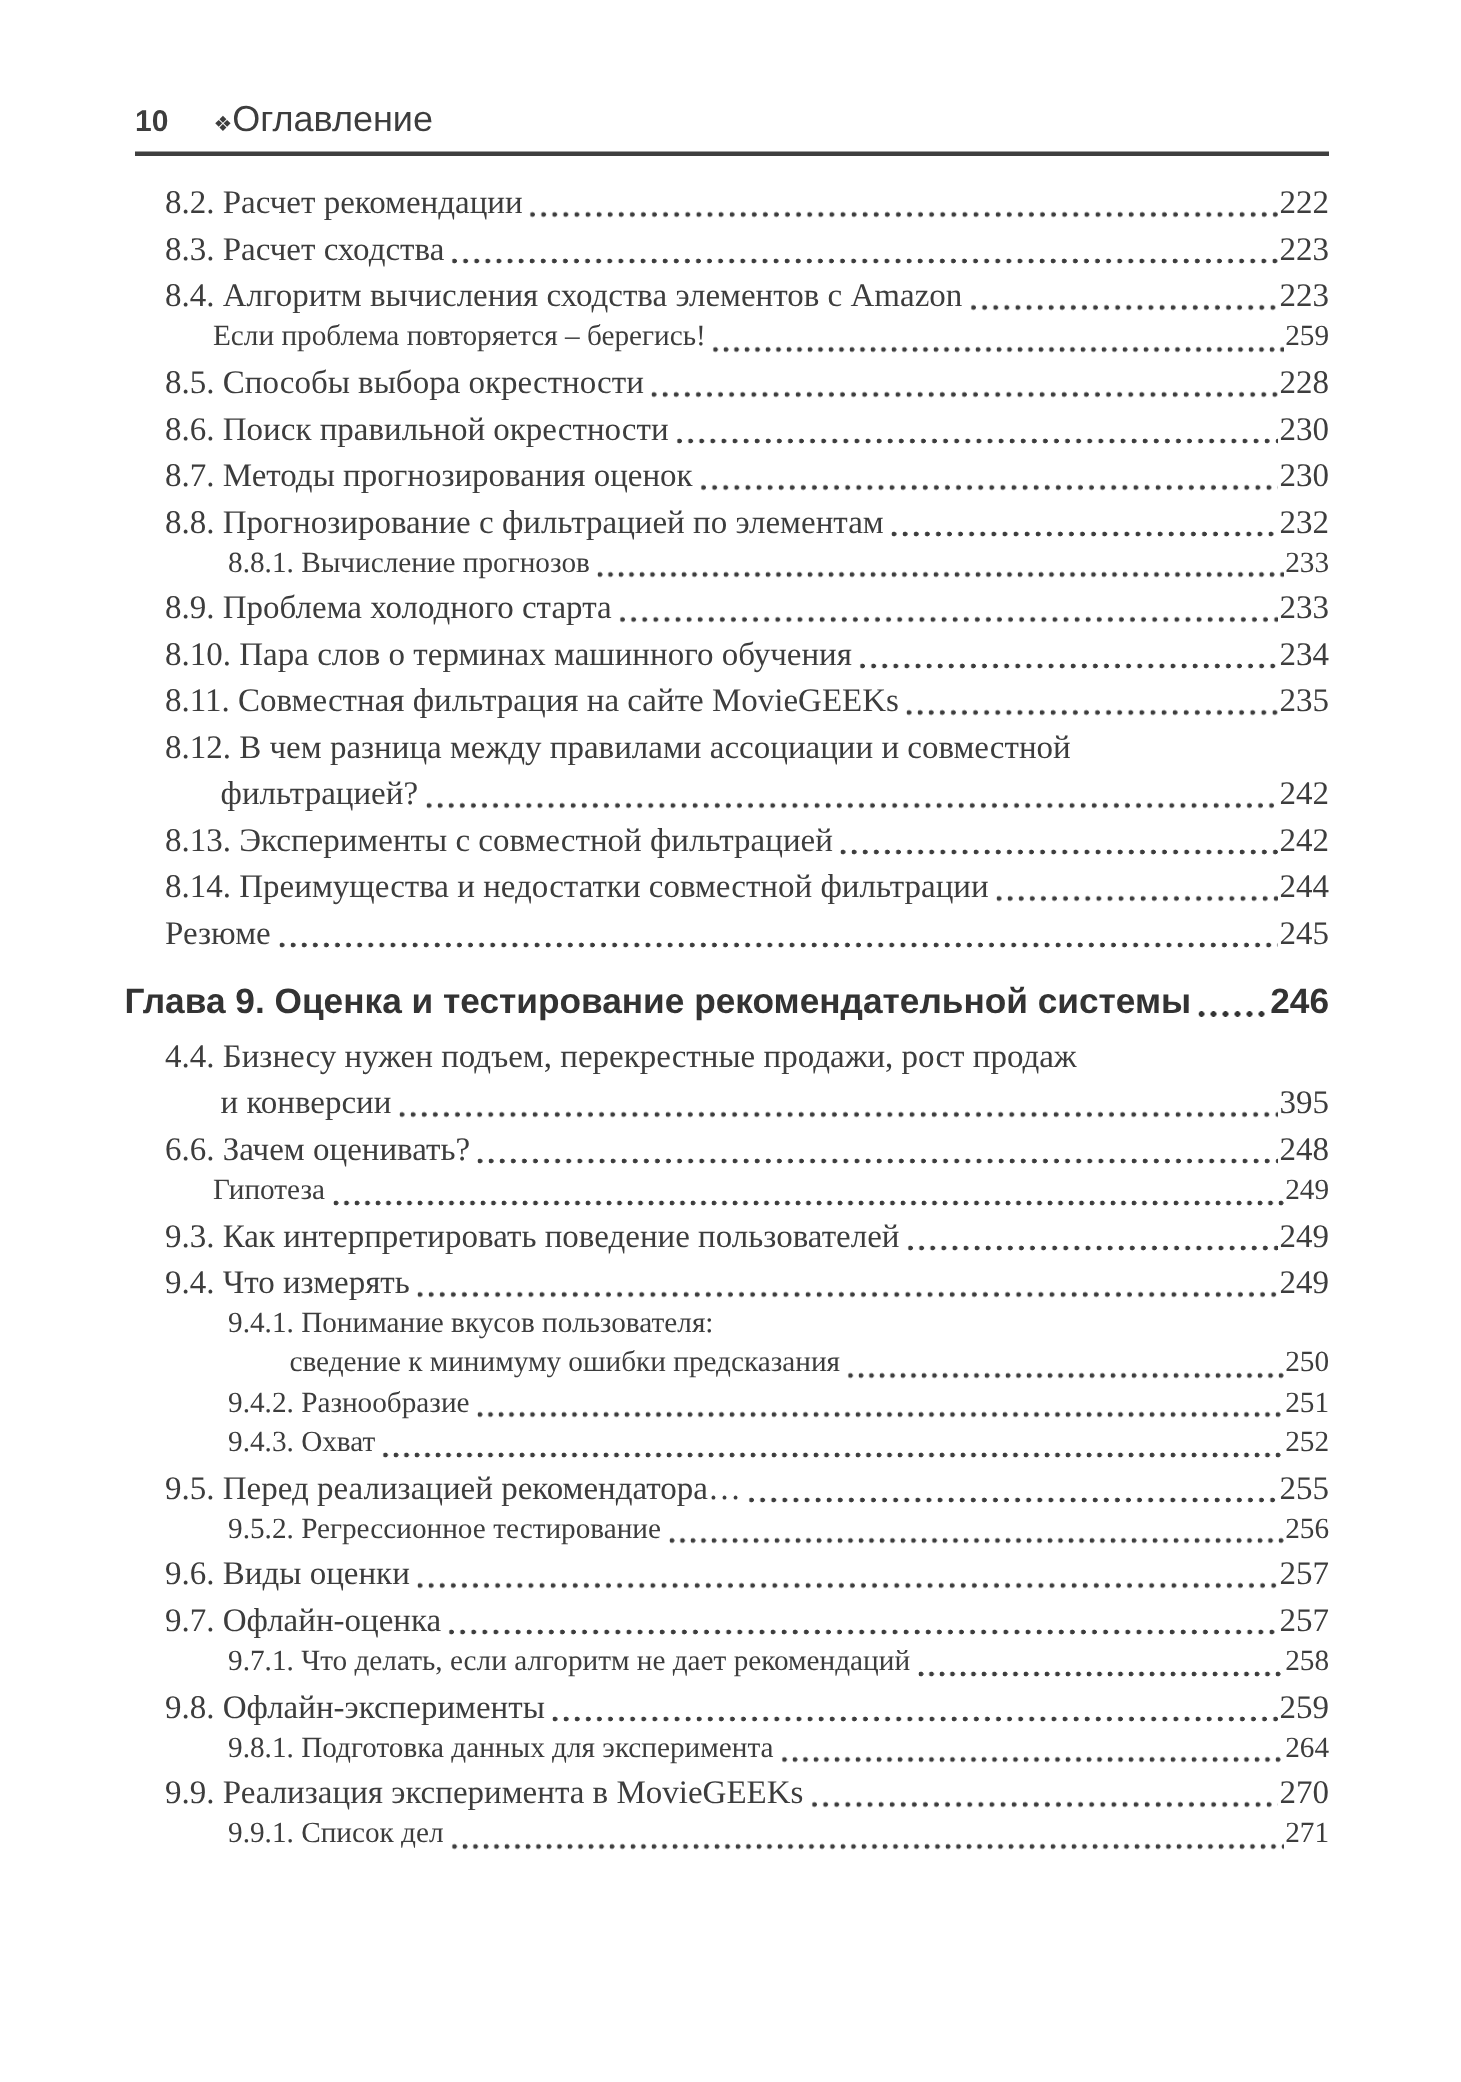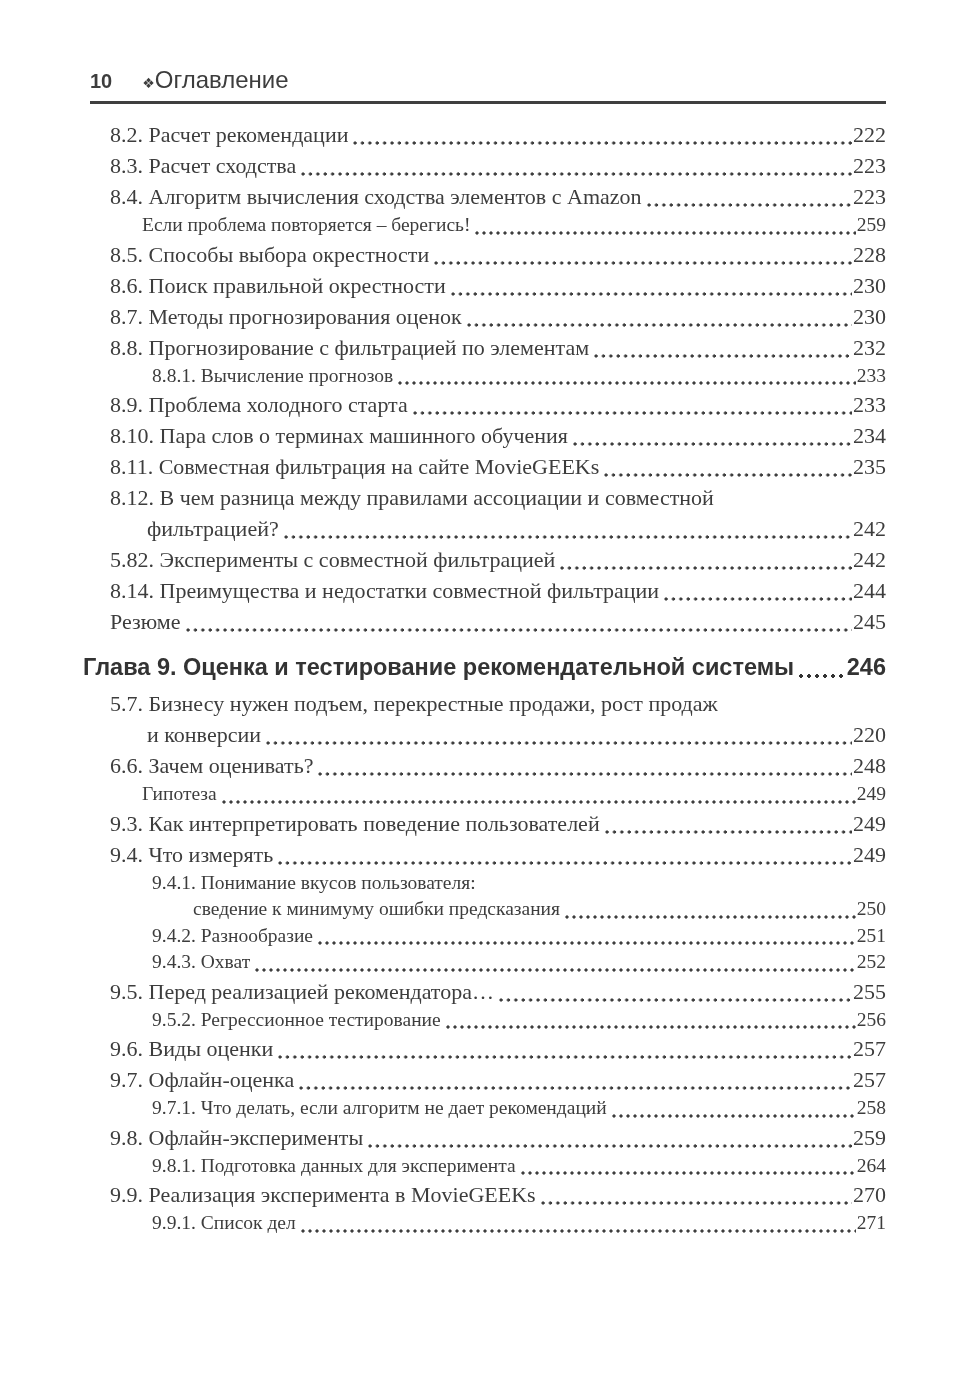--- a/index.html
+++ b/index.html
@@ -163,21 +163,21 @@
       <div class="entry l1">
         <div class="line plain"><span class="t">8.12. В чем разница между правилами ассоциации и совместной</span></div>
         <div class="line cont">
           <span class="t">фильтрацией?</span>
           <div class="dots"></div>
           <span class="pg">242</span>
         </div>
       </div>
       <div class="entry l1">
         <div class="line">
-          <span class="t">5.82. Эксперименты с совместной фильтрацией</span>
+          <span class="t">8.13. Эксперименты с совместной фильтрацией</span>
           <div class="dots"></div>
           <span class="pg">242</span>
         </div>
       </div>
       <div class="entry l1">
         <div class="line">
           <span class="t">8.14. Преимущества и недостатки совместной фильтрации</span>
           <div class="dots"></div>
           <span class="pg">244</span>
         </div>
@@ -190,25 +190,25 @@
         </div>
       </div>
       <div class="entry chapter">
         <div class="line">
           <span class="t">Глава 9. Оценка и тестирование рекомендательной системы</span>
           <div class="dots"></div>
           <span class="pg">246</span>
         </div>
       </div>
       <div class="entry l1">
-        <div class="line plain"><span class="t">5.7. Бизнесу нужен подъем, перекрестные продажи, рост продаж</span></div>
+        <div class="line plain"><span class="t">4.4. Бизнесу нужен подъем, перекрестные продажи, рост продаж</span></div>
         <div class="line cont">
           <span class="t">и конверсии</span>
           <div class="dots"></div>
-          <span class="pg">220</span>
+          <span class="pg">395</span>
         </div>
       </div>
       <div class="entry l1">
         <div class="line">
           <span class="t">6.6. Зачем оценивать?</span>
           <div class="dots"></div>
           <span class="pg">248</span>
         </div>
       </div>
       <div class="entry subnamed">

